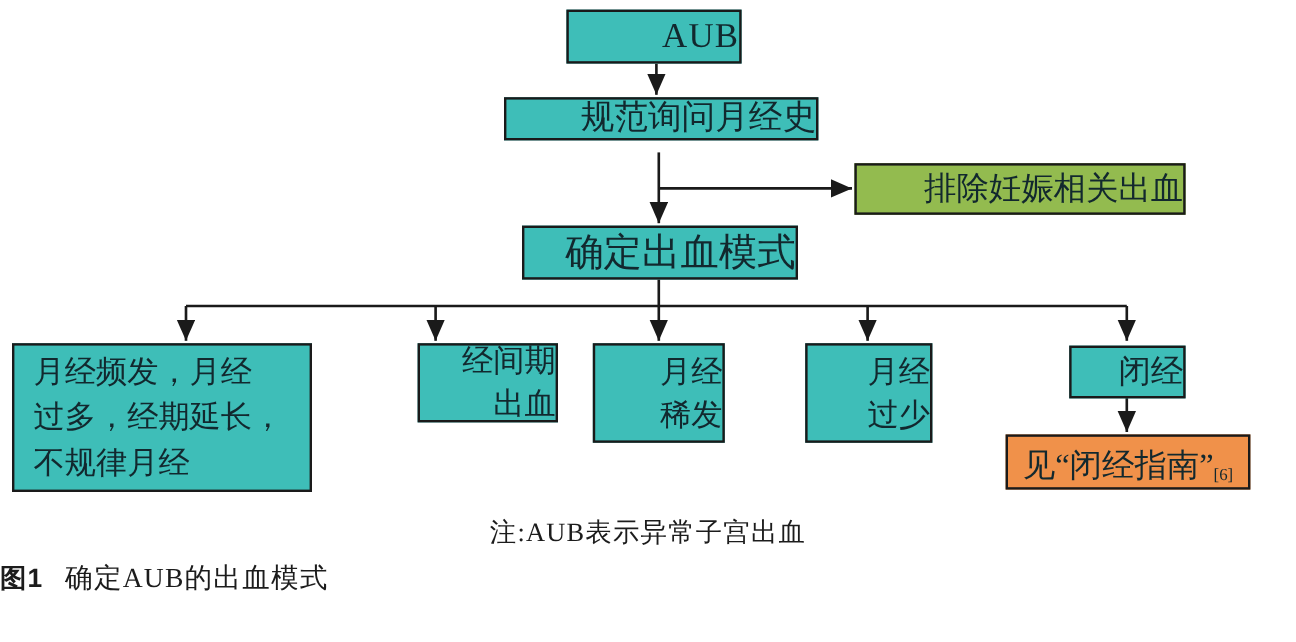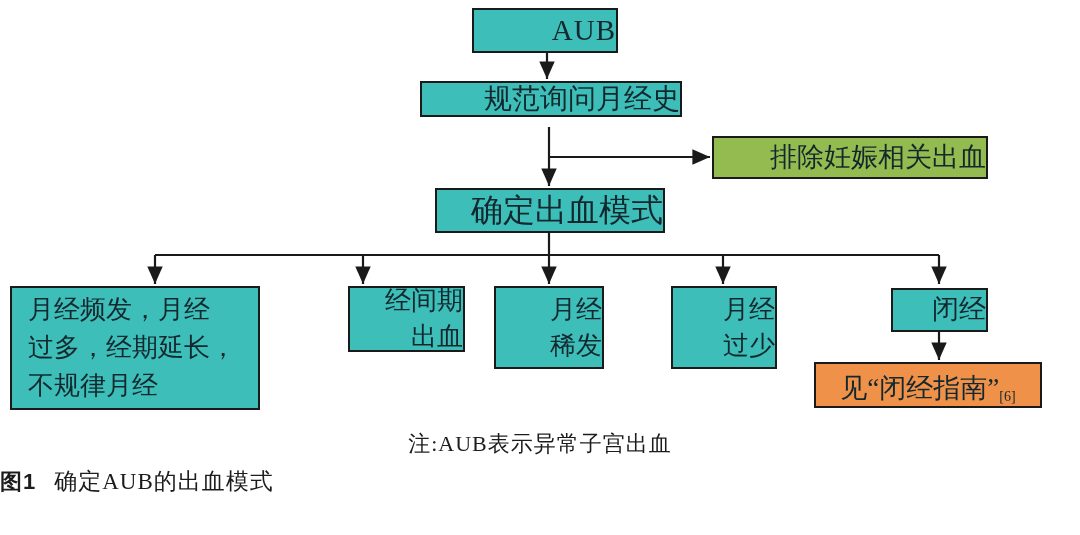--- a/index.html
+++ b/index.html
@@ -43,21 +43,21 @@
   .node-frequent{
     left:10px;top:286px;width:250px;height:124px;
     font-size:26px;line-height:38px;
     align-items:flex-start;text-align:left;
     padding:4px 8px 4px 16px;justify-content:center;
   }
   .node-intermenstrual{left:306px;top:286px;width:117px;height:66px;font-size:26px;line-height:36px;margin-left:42px;}
   .node-oligo{left:494px;top:286px;width:110px;height:83px;font-size:26px;line-height:36px;}
   .node-hypo{left:671px;top:286px;width:106px;height:83px;font-size:26px;line-height:36px;}
   .node-amenorrhea{left:891px;top:288px;width:97px;height:44px;font-size:27px;}
-  .node-guide{left:814px;top:362px;width:228px;height:46px;font-size:27px;flex-direction:row;}
+  .node-guide{left:838px;top:362px;width:204px;height:46px;font-size:27px;flex-direction:row;}
   .node-guide sup{font-size:14px;line-height:0;position:relative;top:-9px;}
 
   .node .ln{display:block;}
 
   .note-line{
     position:absolute;left:0;top:429px;width:1080px;
     text-align:center;font-size:22px;color:var(--captext);
     letter-spacing:1px;
   }
   .fig-caption{

